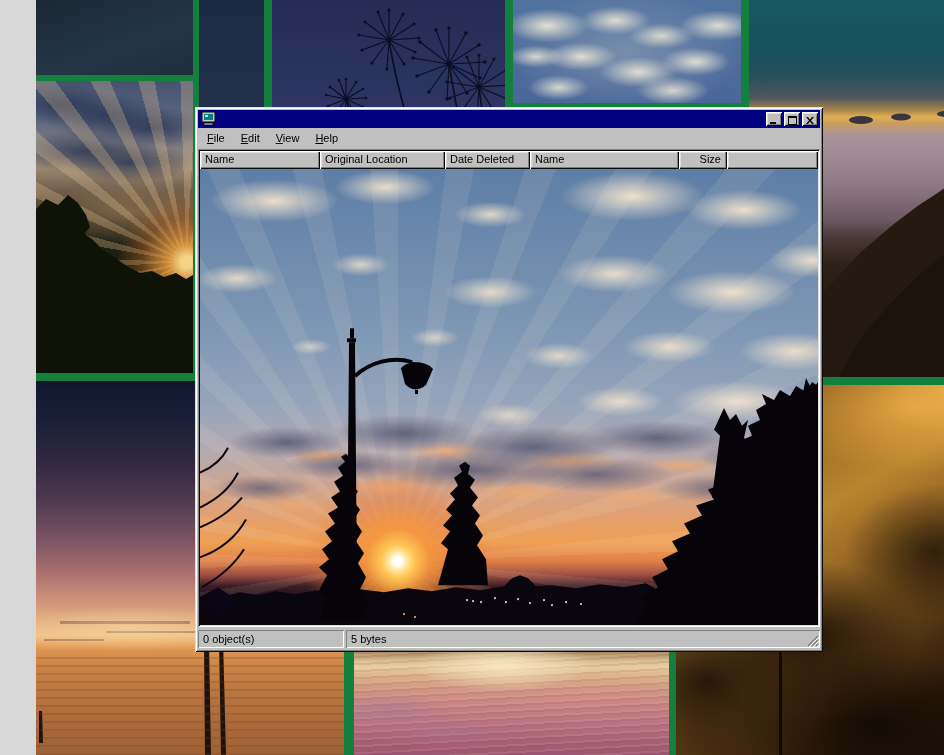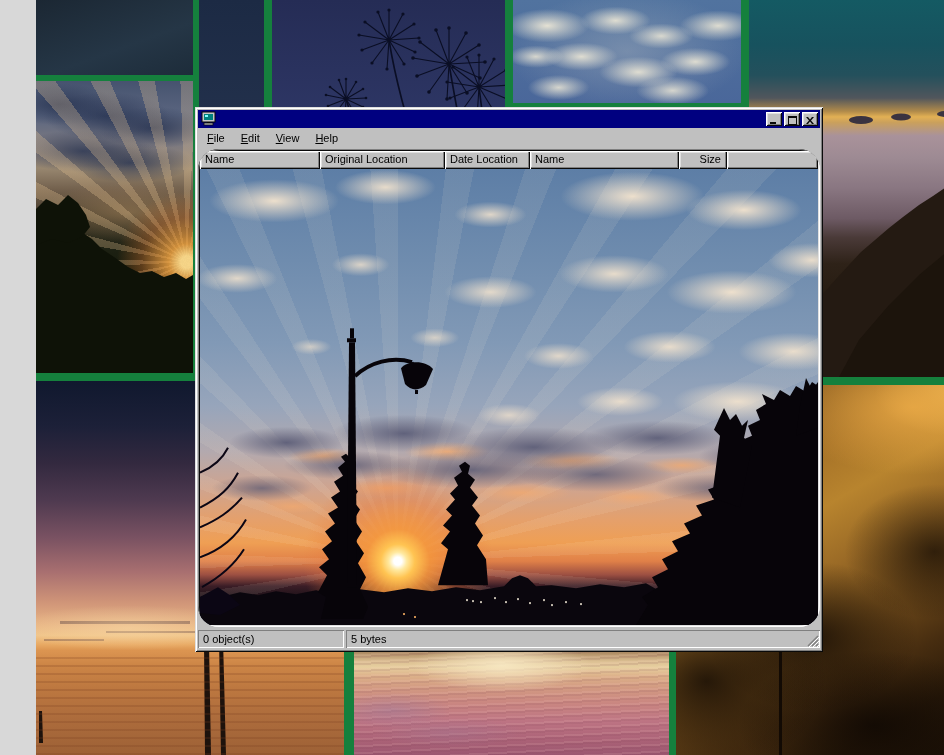--- a/index.html
+++ b/index.html
@@ -97,21 +97,21 @@
     white-space:nowrap;overflow:hidden;}
   .tb-btn{width:16px;height:14px;background:#c0c0c0;margin-left:2px;flex:0 0 auto;
     box-shadow:inset 1px 1px #fff,inset -1px -1px #0a0a0a,inset 2px 2px #dfdfdf,inset -2px -2px #808080;
     display:flex;align-items:flex-end;justify-content:center;padding:0;cursor:default;}
   .tb-btn svg{display:block;margin-bottom:2px;}
   .menubar{height:21px;display:flex;align-items:center;padding-left:1px;flex:0 0 auto;}
   .menu-item{font-size:11px;color:#000;padding:2px 8px 3px 8px;}
   .menu-item u{text-decoration:underline;}
   .listview{flex:1 1 auto;background:#c0c0c0;
     box-shadow:inset 1px 1px #808080,inset -1px -1px #fff,inset 2px 2px #0a0a0a,inset -2px -2px #dfdfdf;
-    padding:2px;display:flex;flex-direction:column;overflow:hidden;border-radius:21px;}
+    padding:2px;display:flex;flex-direction:column;overflow:hidden;}
   .col-headers{height:18px;display:flex;flex:0 0 auto;}
   .col-cell{background:#c0c0c0;font-size:11px;color:#000;line-height:17px;
     padding-left:5px;box-sizing:border-box;white-space:nowrap;overflow:hidden;
     box-shadow:inset 1px 1px #fff,inset -1px -1px #0a0a0a,inset -2px -2px #808080,inset 2px 2px #dfdfdf;}
   .c0{width:120px;} .c1{width:125px;} .c2{width:85px;} .c3{width:149px;}
   .c4{width:48px;text-align:right;padding-right:6px;padding-left:8px;}
   .c5{flex:1 1 auto;}
   .statusbar{height:20px;margin-top:2px;display:flex;flex:0 0 auto;align-items:center;}
   .status-panel{background:#c0c0c0;font-size:11px;color:#000;line-height:18px;padding-left:5px;
     box-shadow:inset 1px 1px #808080,inset -1px -1px #fff;box-sizing:border-box;position:relative;}
@@ -335,21 +335,21 @@
       <span class="menu-item"><u>F</u>ile</span>
       <span class="menu-item"><u>E</u>dit</span>
       <span class="menu-item"><u>V</u>iew</span>
       <span class="menu-item"><u>H</u>elp</span>
     </div>
 
     <div class="listview">
       <div class="col-headers">
         <div class="col-cell c0">Name</div>
         <div class="col-cell c1">Original Location</div>
-        <div class="col-cell c2">Date Location</div>
+        <div class="col-cell c2">Date Deleted</div>
         <div class="col-cell c3">Name</div>
         <div class="col-cell c4">Size</div>
         <div class="col-cell c5"></div>
       </div>
 
       <div class="photo">
         <div class="sky"></div>
         <div class="rays"></div>
         <div class="clouds-high"></div>
         <div class="clouds-mid"></div>

